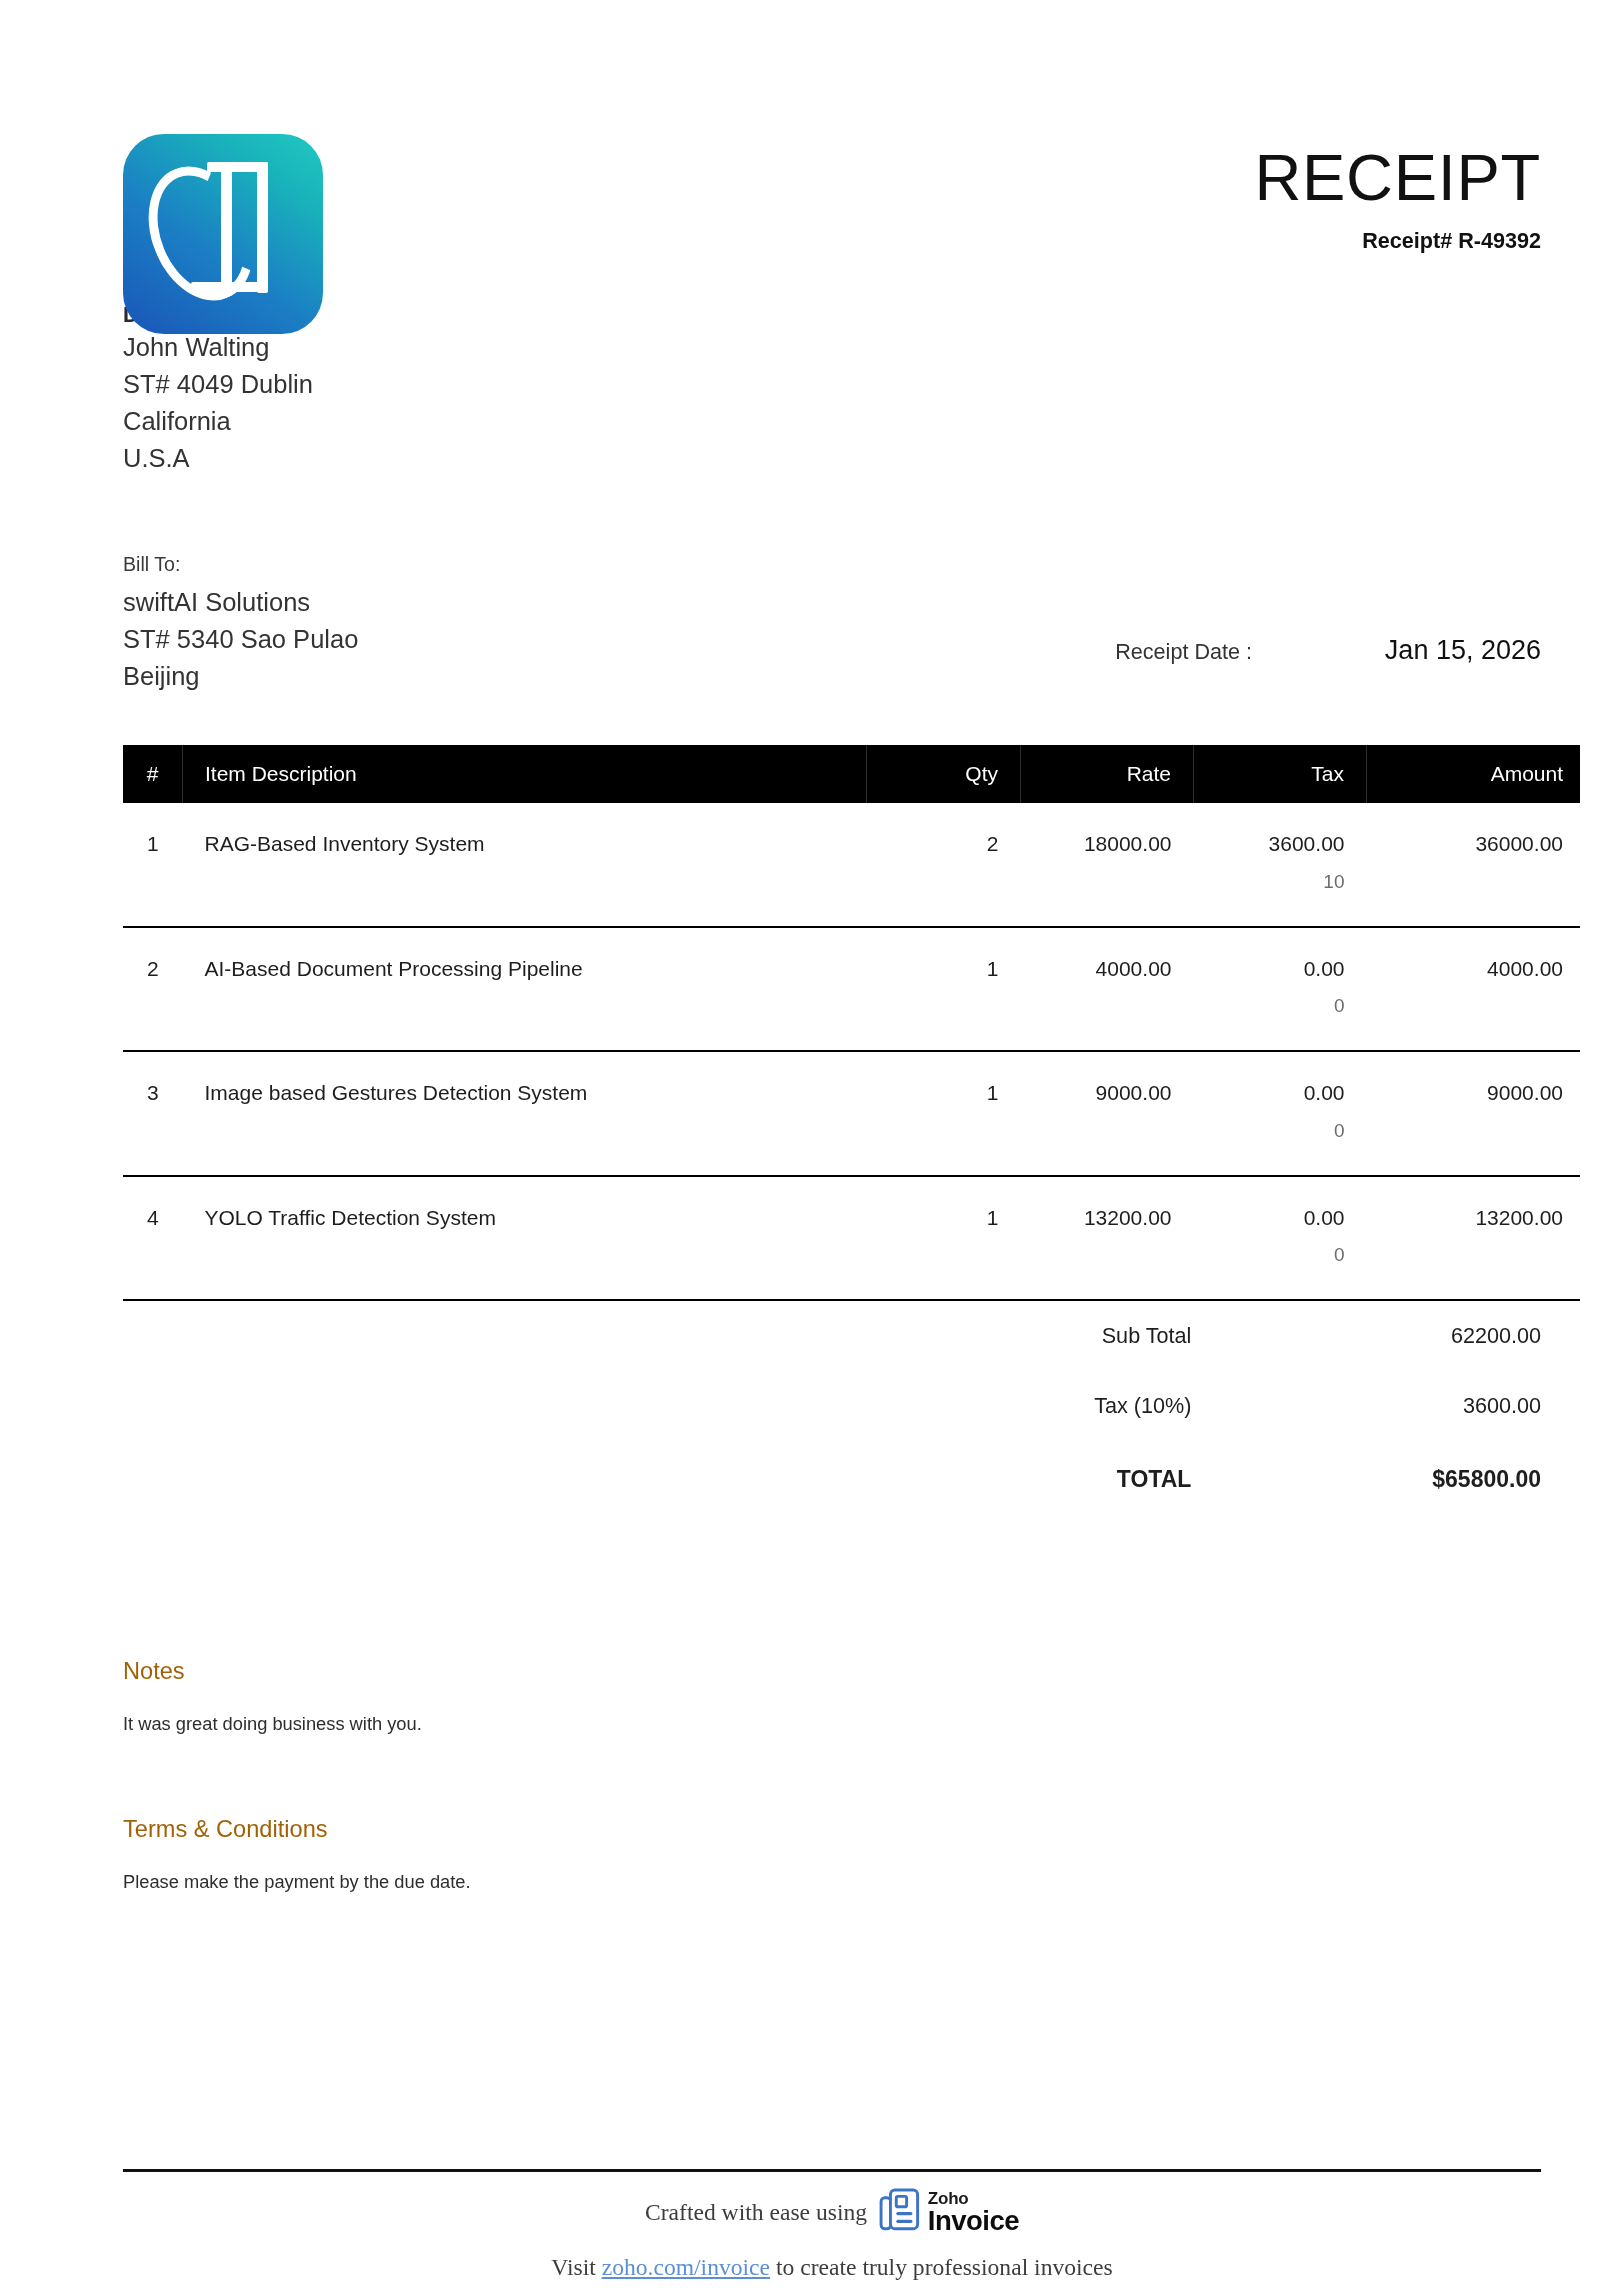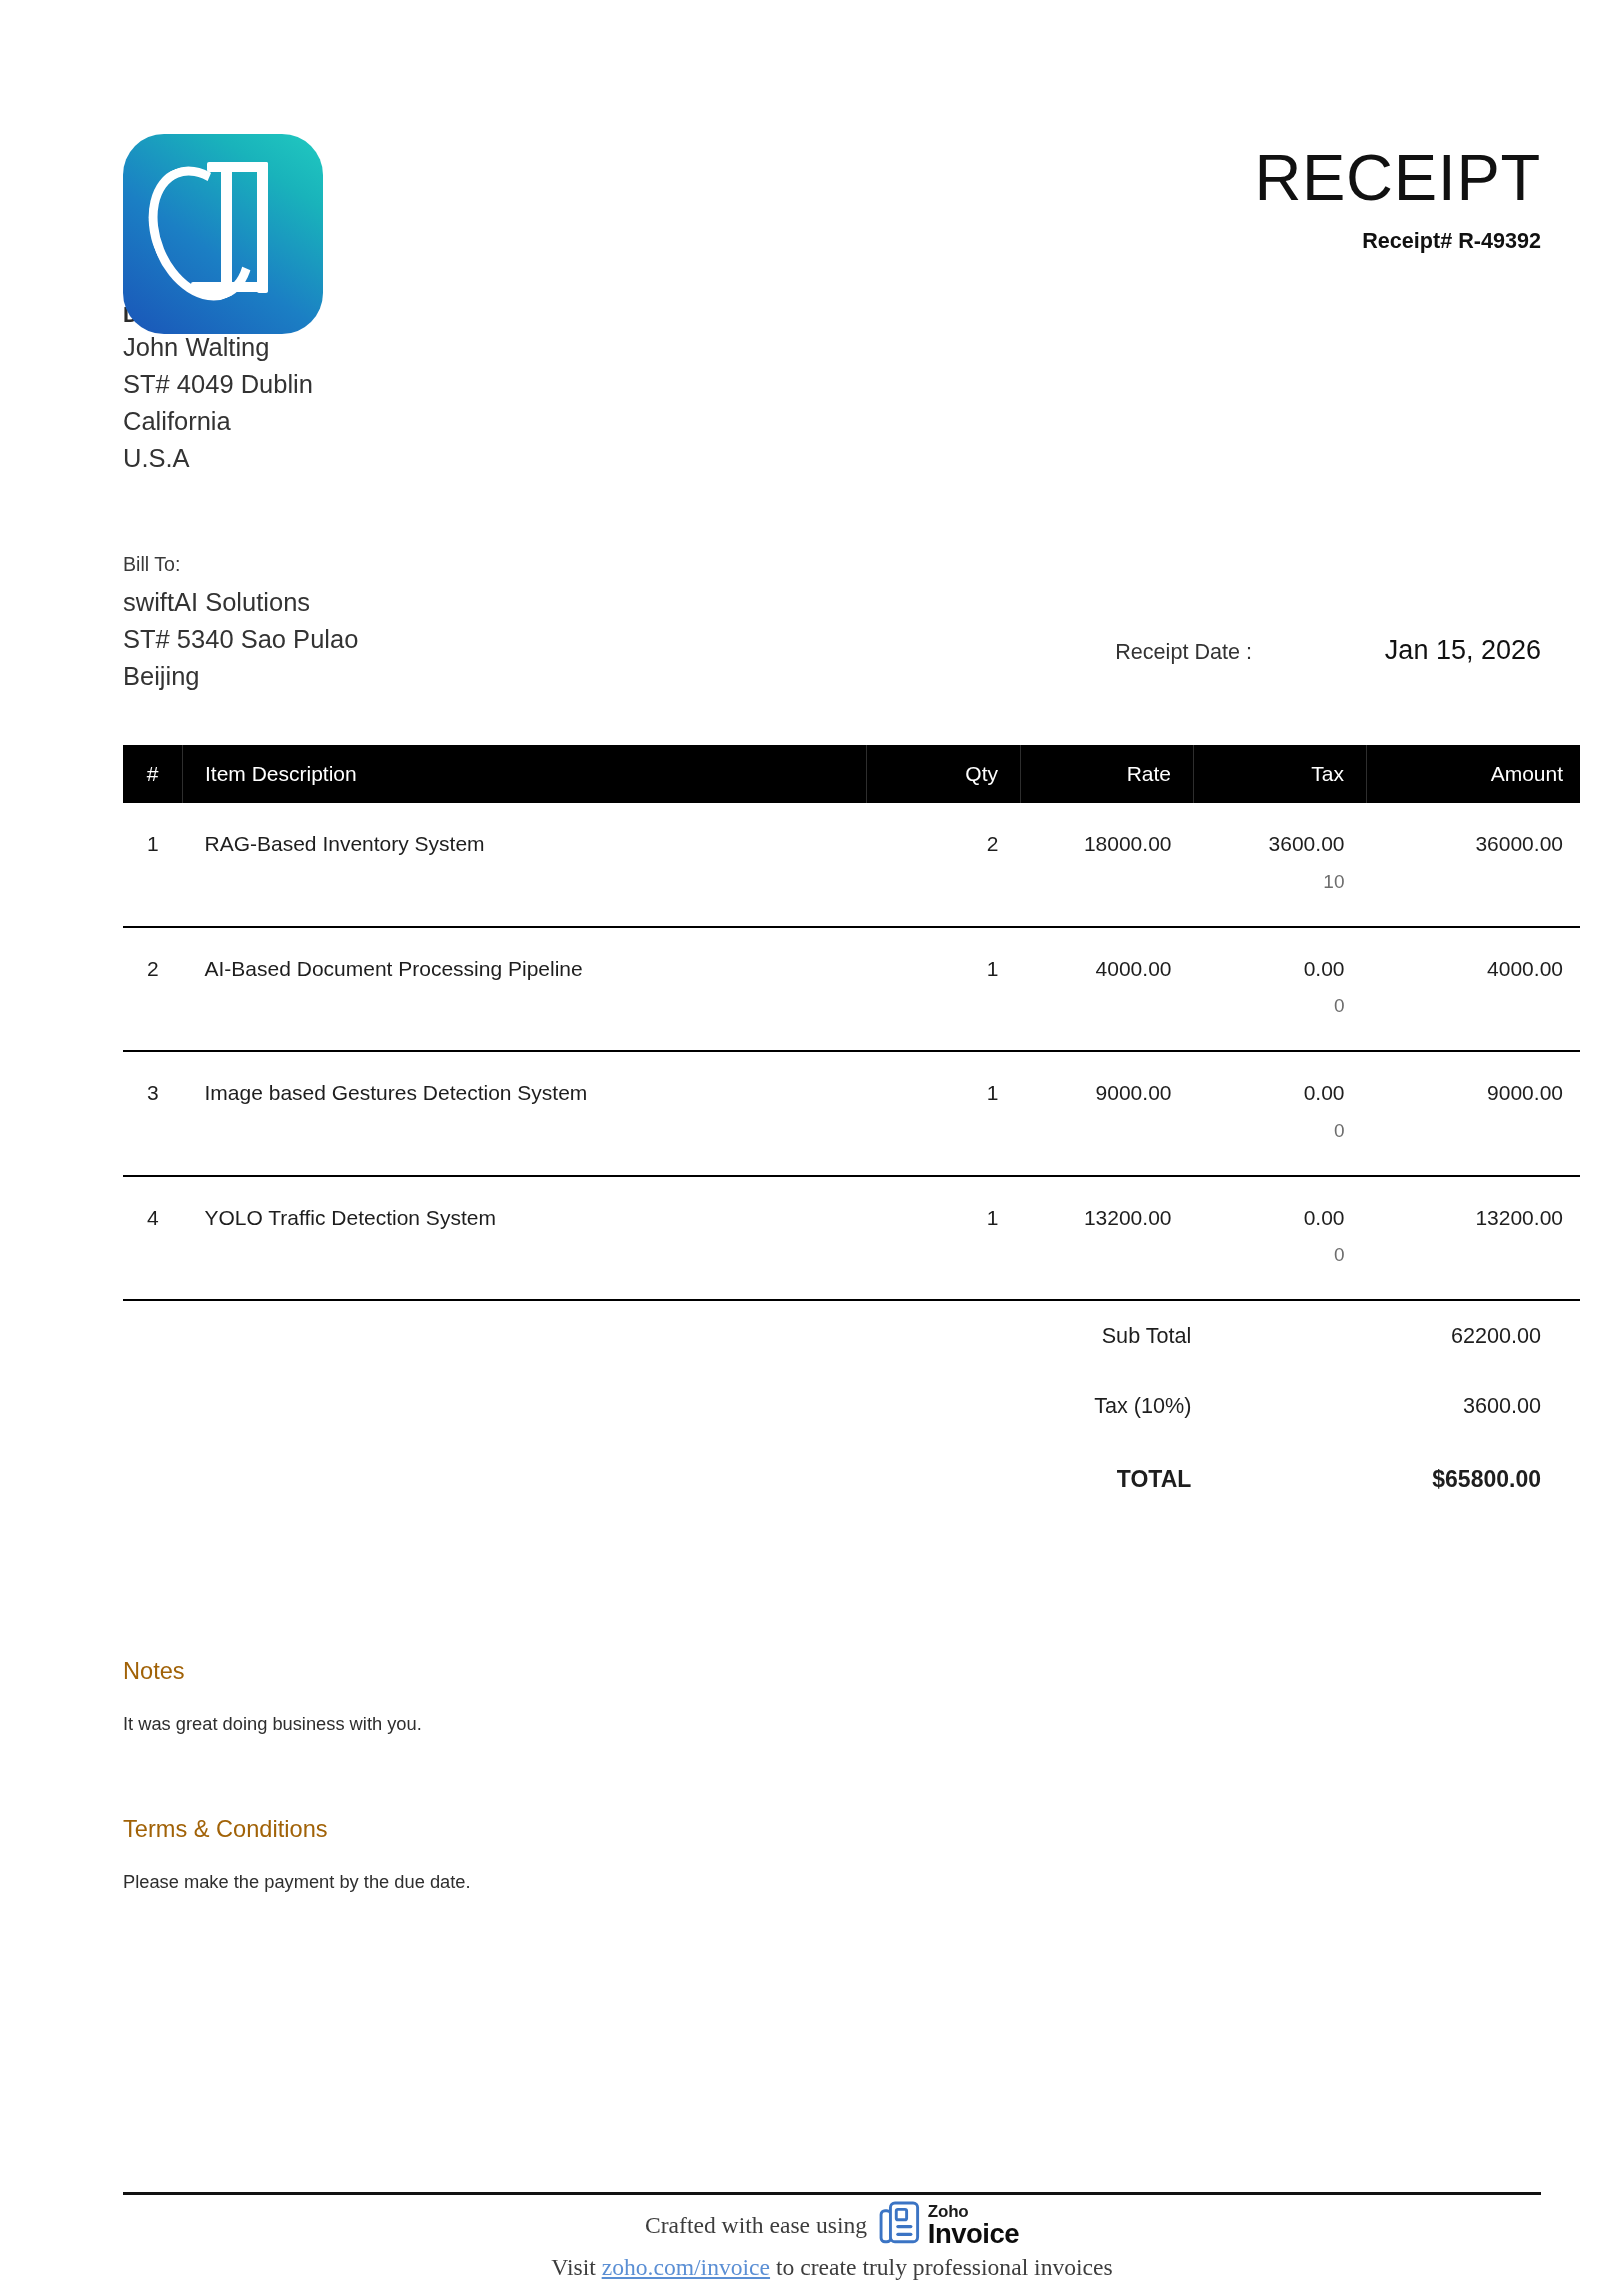--- a/index.html
+++ b/index.html
@@ -260,21 +260,21 @@
     left: 123px;
     right: 123px;
     bottom: 0;
     width: 1418px;
   }
   .footer-rule {
     border-top: 3.3px solid #111111;
     width: 100%;
   }
   .footer-inner {
-    padding-top: 6px;
+    padding-top: 16px;
     padding-bottom: 14.4px;
     text-align: center;
     font-family: "Liberation Serif", serif;
   }
   .crafted {
     display: flex;
     align-items: center;
     justify-content: center;
     gap: 11.8px;
     font-size: 23.6px;
@@ -300,21 +300,21 @@
   }
   .zoho-word .z2 {
     display: block;
     font-size: 27.5px;
     font-weight: 700;
     color: #0d0d0d;
     letter-spacing: -0.5px;
     margin-top: 0;
   }
   .visit {
-    margin-top: 3px;
+    margin-top: 16px;
     font-size: 23.6px;
     color: #3d3d3d;
   }
   .visit .link {
     color: #5b8fd4;
     text-decoration: underline;
   }
 </style>
 </head>
 <body>

